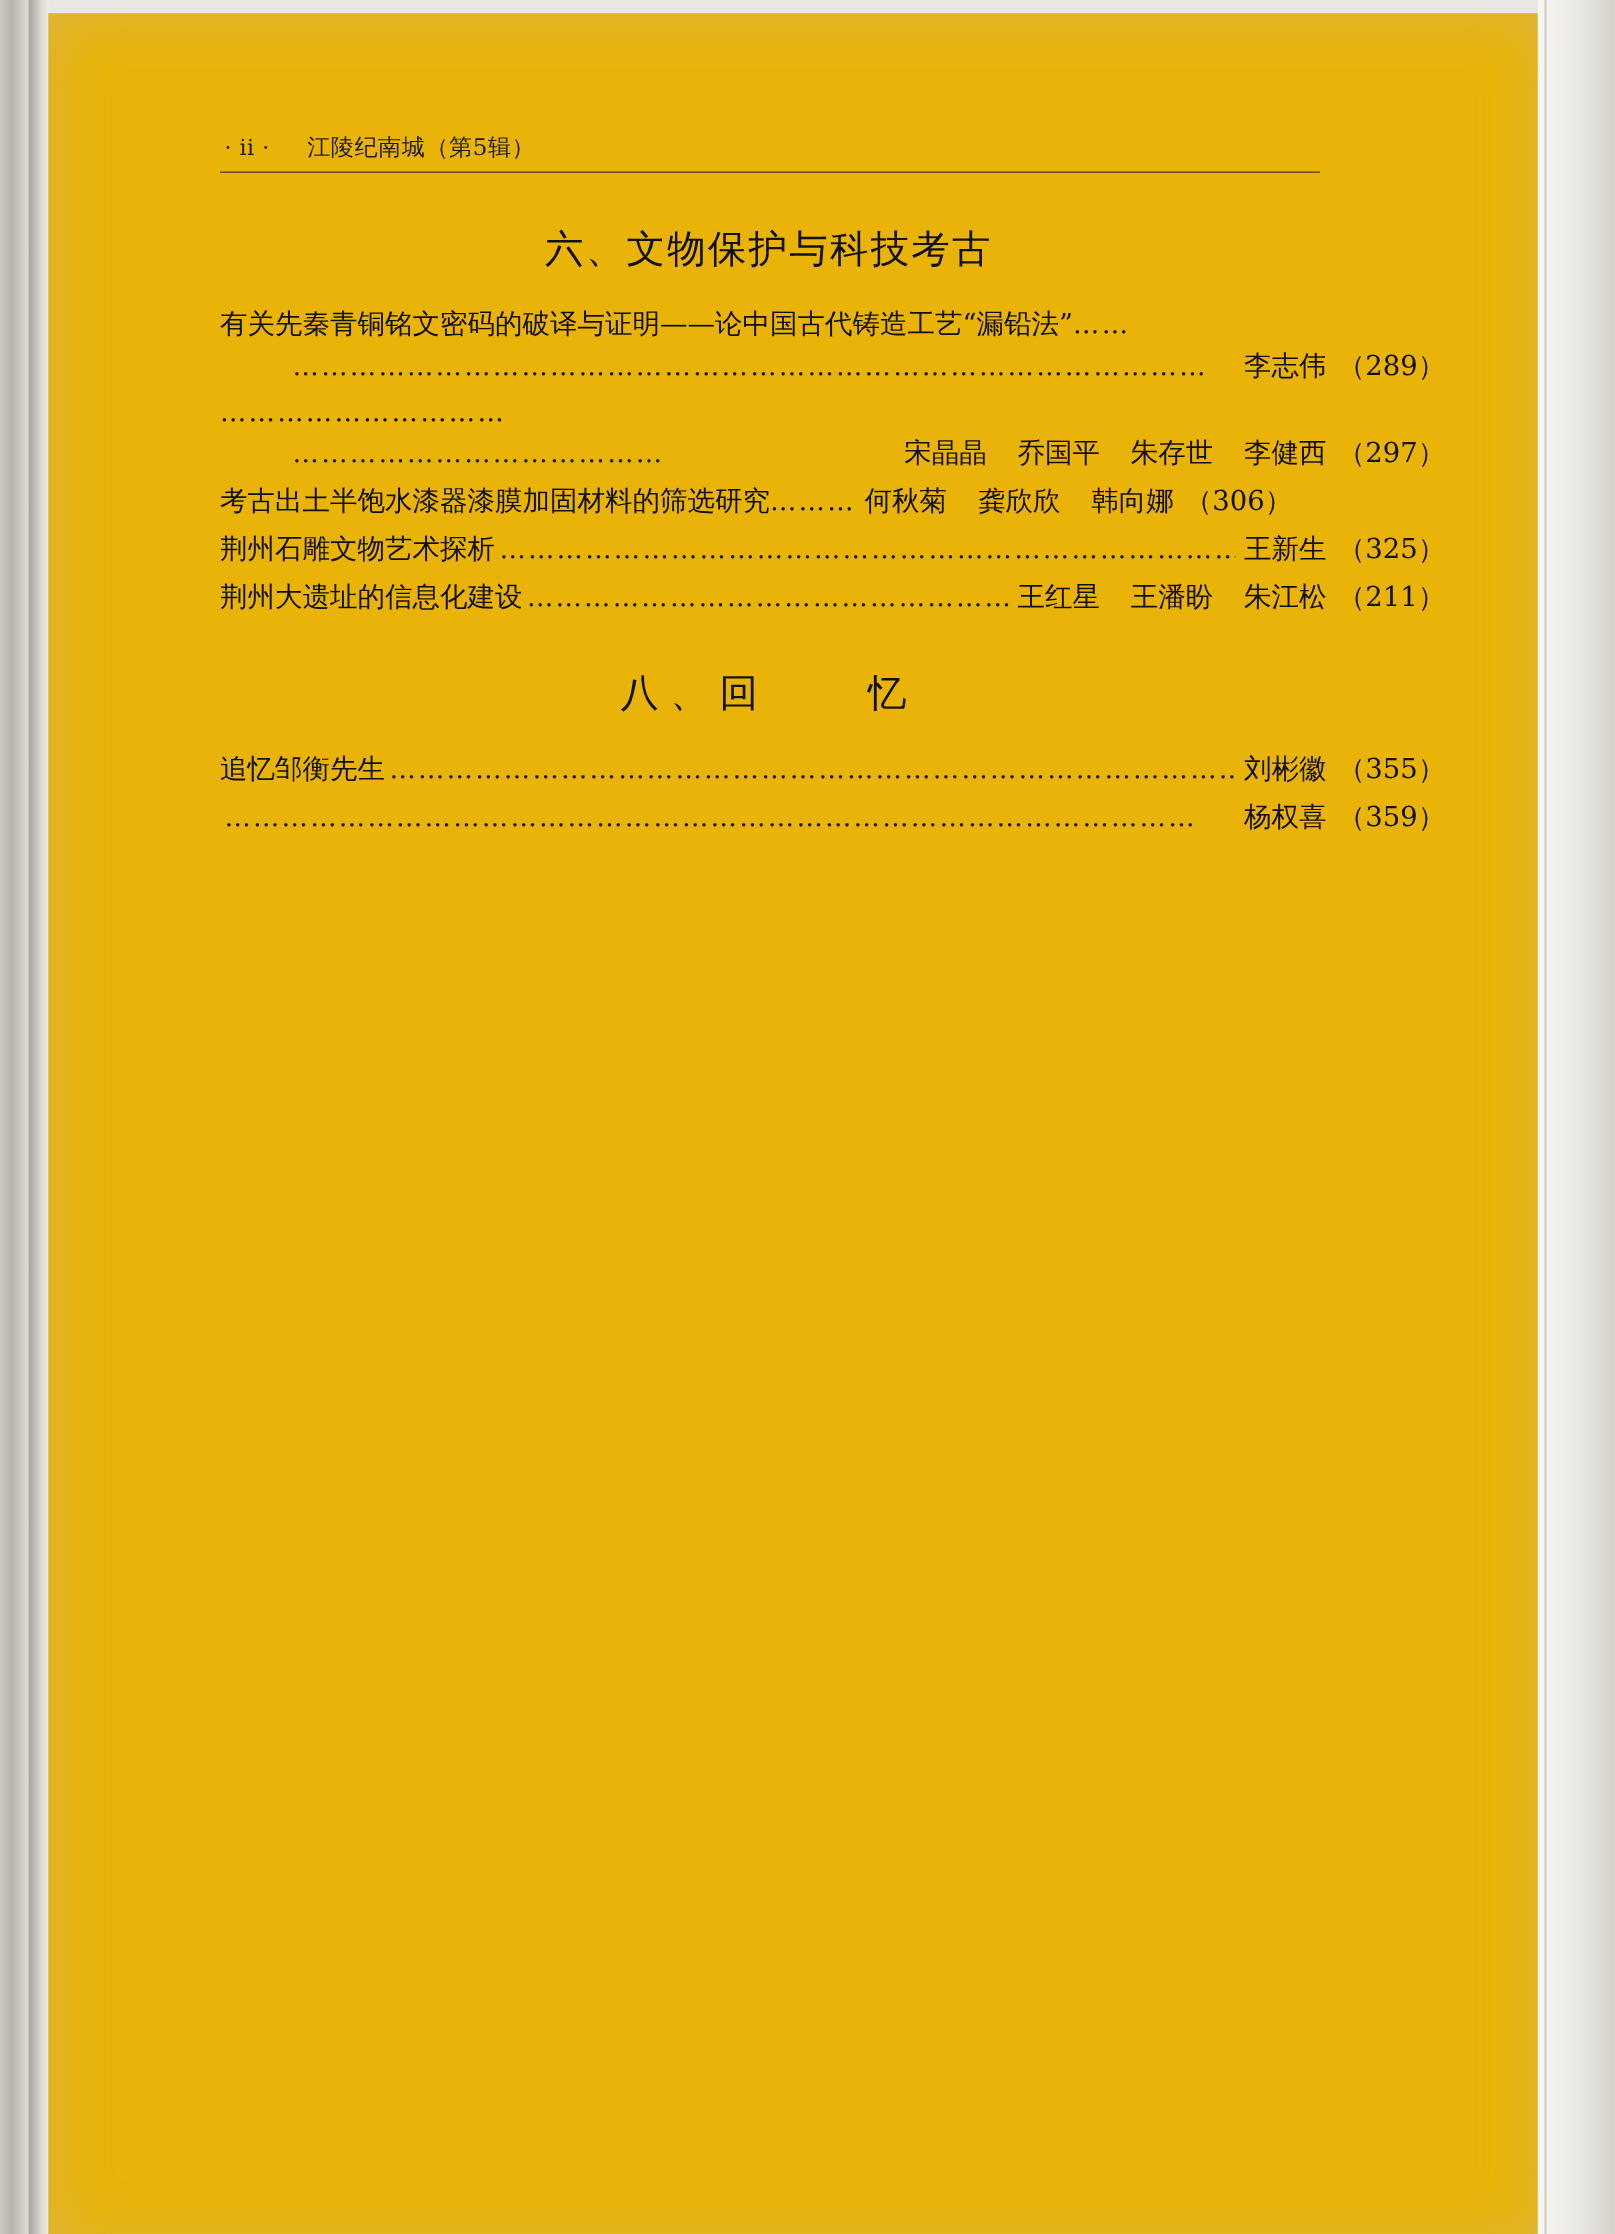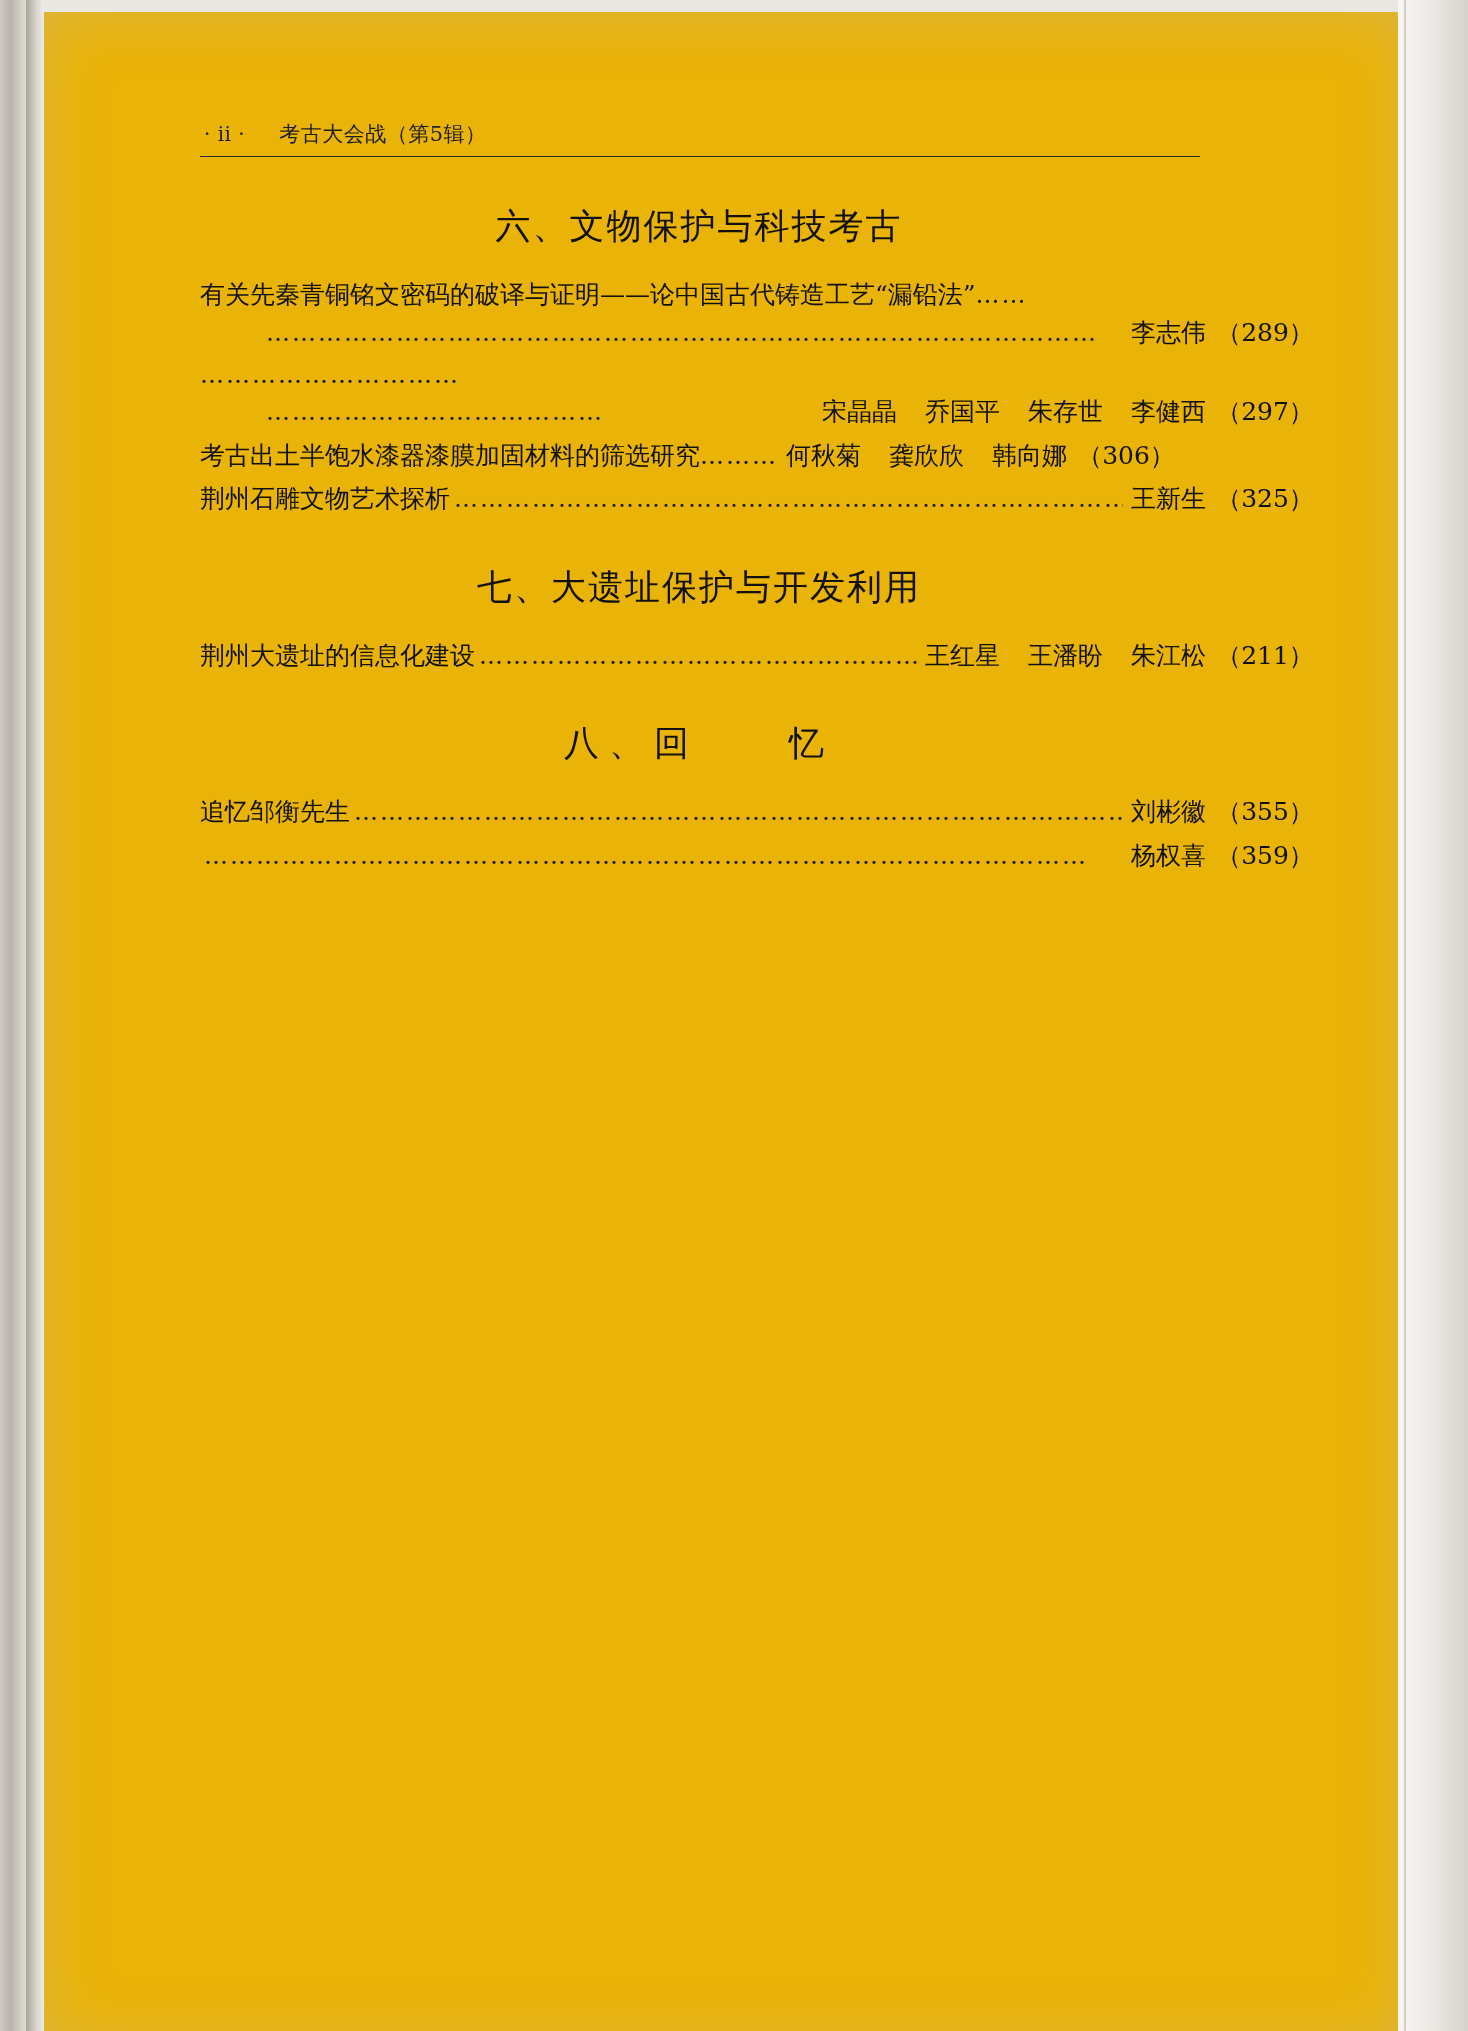--- a/index.html
+++ b/index.html
@@ -181,21 +181,21 @@
 
 <div class="scan-bg"></div>
 <div class="binding-edge"></div>
 <div class="binding-shadow"></div>
 
 <div class="page">
   <div class="content">
 
     <div class="header-row">
       <span class="folio">· ii ·</span>
-      <span class="header-title">考古大会战（第5辑）</span>
+      <span class="header-title">江陵纪南城（第5辑）</span>
     </div>
     <div class="header-rule"></div>
 
     <div class="section-heading">六、文物保护与科技考古</div>
 
     <div class="toc">
 
       <div class="entry">
         <div class="line1">
           <span class="title-text">有关先秦青铜铭文密码的破译与证明——论中国古代铸造工艺“漏铅法”</span>
@@ -243,21 +243,20 @@
         <span class="title-text">荆州石雕文物艺术探析</span>
         <span class="leader">…………………………………………………………………………………………</span>
         <span class="authors">
           <span>王新生</span>
         </span>
         <span class="page-no">（325）</span>
       </div>
 
     </div>
 
-    <div class="section-heading">七、大遗址保护与开发利用</div>
 
     <div class="toc">
       <div class="entry entry-single">
         <span class="title-text">荆州大遗址的信息化建设</span>
         <span class="leader">…………………………………………………………………………………………</span>
         <span class="authors">
           <span>王红星</span>
           <span>王潘盼</span>
           <span>朱江松</span>
         </span>

